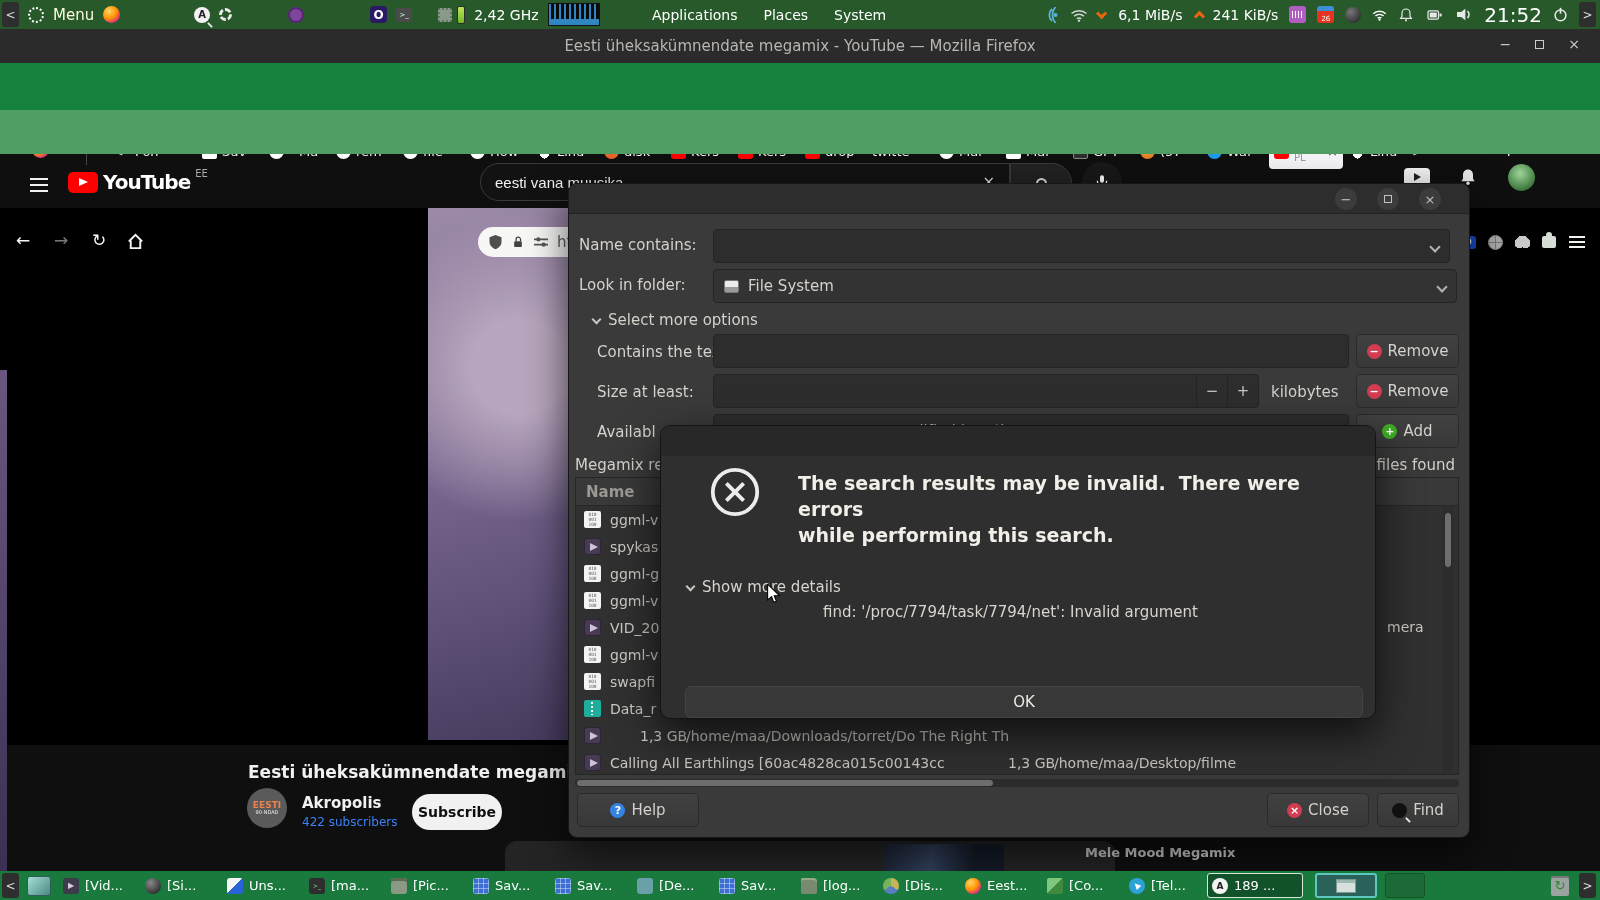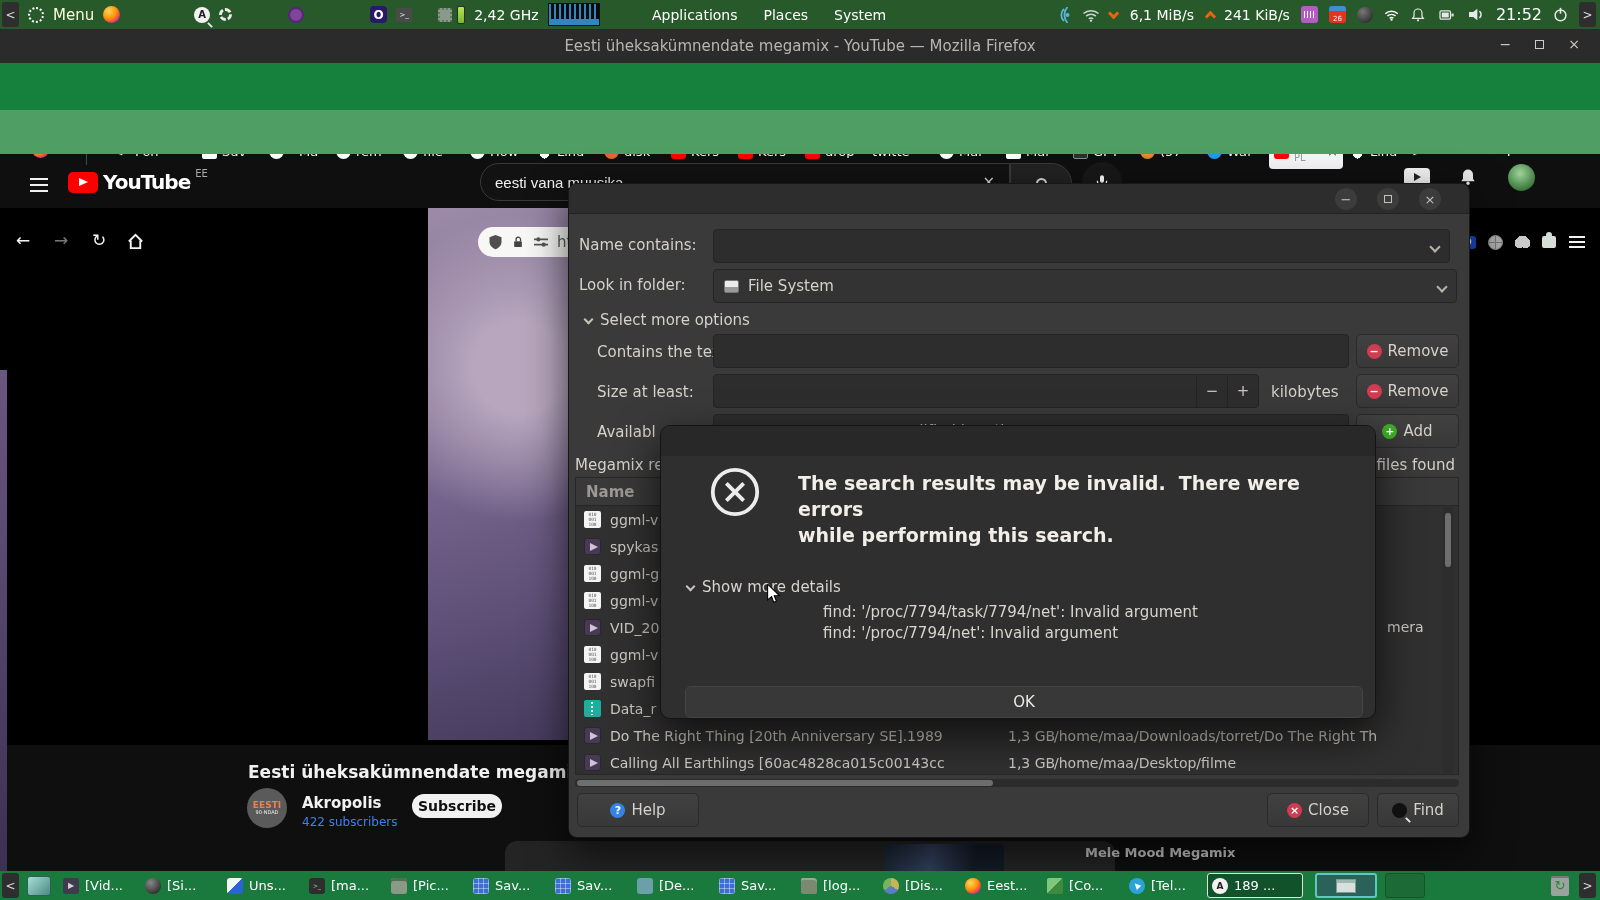--- a/index.html
+++ b/index.html
@@ -35,21 +35,21 @@
   repeating-linear-gradient(90deg,#2f86c1 0 2px,#0a0a0a 2px 5px);
   background-color:#050505;border:1px solid #111}
 .net-chev{width:8px;height:8px;border-left:3px solid #e8650f;border-bottom:3px solid #e8650f;display:inline-block}
 .net-chev.down{transform:rotate(-45deg) translateY(-2px)}
 .net-chev.up{transform:rotate(135deg) translateY(-2px)}
 .pulse-sq{width:17px;height:17px;border-radius:3px;background:#b35cc4;position:relative}
 .pulse-sq::before{content:"";position:absolute;left:3px;top:5px;width:11px;height:7px;
   background:repeating-linear-gradient(90deg,#fff 0 1px,transparent 1px 3px)}
 .badge-26{width:17px;height:17px;border-radius:3px;background:linear-gradient(#3d8fd4 30%,#e33422 30%);color:#fff;font-size:7px;display:flex;align-items:flex-end;justify-content:center}
 .dark-orb{width:16px;height:16px;border-radius:50%;background:radial-gradient(circle at 35% 30%,#777,#1c1c1c)}
-.clock{font-size:16px}
+.clock{font-size:20px}
 svg.pico{display:block}
 
 
 .ff-titlebar{position:absolute;left:0;top:29px;width:1600px;height:34px;background:#2b2b2b;z-index:5}
 .ff-title{position:absolute;left:0;right:0;top:8px;text-align:center;font-size:15px;color:#b9b5b1}
 .ff-controls{position:absolute;right:20px;top:7px;display:flex;gap:24px;color:#cfcbc7;font-size:14px;align-items:center}
 .ctl-max{width:9px;height:9px;border:1.5px solid #cfcbc7}
 .ff-tabbar{position:absolute;left:0;top:63px;width:1600px;height:47px;background:#16813d;z-index:5}
 .tab-ff-icon{position:absolute;left:32px;top:78px}
 .tab-sep{position:absolute;left:86px;top:72px;width:1px;height:30px;background:#ffffff3a}
@@ -144,21 +144,21 @@
 .yt-create::before{content:"";position:absolute;left:10px;top:5px;border-left:7px solid #222;border-top:4px solid transparent;border-bottom:4px solid transparent}
 .yt-avatar{position:absolute;left:1508px;top:10px;width:27px;height:27px;border-radius:50%;
   background:radial-gradient(circle at 45% 35%,#9ed49a,#3f7a3f 70%,#1e3c1e)}
 .yt-title{position:absolute;left:248px;top:608px;font-size:17px;font-weight:bold;color:#f1f1f1}
 .chan-avatar{position:absolute;left:247px;top:634px;width:40px;height:40px;border-radius:50%;background:#5a5a5a;
   display:flex;flex-direction:column;align-items:center;justify-content:center;line-height:1}
 .chan-avatar .l1{color:#e8824f;font-size:9px;font-weight:bold;letter-spacing:0}
 .chan-avatar .l2{color:#f1f1f1;font-size:5px}
 .chan-name{position:absolute;left:302px;top:640px;font-size:15px;color:#f1f1f1;font-weight:bold}
 .chan-subs{position:absolute;left:302px;top:661px;font-size:12px;color:#3b82f6}
-.sub-btn{position:absolute;left:412px;top:640px;width:90px;height:24px;border-radius:18px;background:#f1f1f1;color:#0f0f0f;
+.sub-btn{position:absolute;left:412px;top:640px;width:90px;height:36px;border-radius:18px;background:#f1f1f1;color:#0f0f0f;
   font-size:14px;font-weight:bold;display:flex;align-items:center;justify-content:center}
 .yt-popup{position:absolute;left:505px;top:687px;width:610px;height:30px;background:#242424;border-radius:12px 12px 0 0}
 .yt-thumb{position:absolute;left:884px;top:690px;width:120px;height:27px;border-radius:4px 4px 0 0;
   background:linear-gradient(100deg,#1c2434,#32405c 40%,#141a26 75%)}
 .yt-related-title{position:absolute;left:1085px;top:691px;font-size:13px;font-weight:bold;color:#c9c9c9}
 .desk-strip{position:absolute;left:0;top:370px;width:7px;height:501px;background:linear-gradient(#6a5680,#3c3152);z-index:40}
 
 
 .dlg{position:absolute;left:568px;top:183px;width:902px;height:655px;background:#3a3a3a;border:1px solid #171717;
   border-radius:9px;box-shadow:0 14px 40px rgba(0,0,0,.65);z-index:50;font-size:15px;color:#d5d1cb}
@@ -567,21 +567,21 @@
       <span class="combo-chev"></span>
     </div>
 
     <span class="lbl" style="left:10px;top:92px">Look in folder:</span>
     <div class="entry" style="left:144px;top:85px;width:744px;background:#333">
       <span class="drive"></span>
       <span>File System</span>
       <span class="combo-chev"></span>
     </div>
 
-    <span class="lbl" style="left:16px;top:127px"><span class="chev"></span><span>Select more options</span></span>
+    <span class="lbl" style="left:24px;top:127px"><span class="chev"></span><span>Select more options</span></span>
 
     <span class="lbl" style="left:28px;top:159px">Contains the text:</span>
     <div class="entry" style="left:144px;top:150px;width:636px">
         <input style="">
       </div>
     <div class="gtk-btn" style="left:787px;top:150px;width:103px">
       <span class="mini-ic red">−</span>
         <span>Remove</span>
     </div>
 
@@ -663,21 +663,20 @@
 
           <div class="frow">
             <span class="ficon fi-zip"></span>
             <span class="fname">Data_r</span>
             <span class="fsize"></span>
             <span class="ffolder"></span>
           </div>
 
           <div class="frow">
             <span class="ficon fi-video"></span>
-            <span class="fname">Do The Right Thing [20th Anniversary SE].1989</span>
             <span class="fsize">1,3 GB</span>
             <span class="ffolder">/home/maa/Downloads/torret/Do The Right Th</span>
           </div>
 
           <div class="frow">
             <span class="ficon fi-video"></span>
             <span class="fname">Calling All Earthlings [60ac4828ca015c00143cc</span>
             <span class="fsize">1,3 GB</span>
             <span class="ffolder">/home/maa/Desktop/filme</span>
           </div>
@@ -716,21 +715,20 @@
     <div class="err-msg"><span>The search results may be invalid.  There were errors</span><br><span>while performing this search.</span></div>
     <div class="err-expander">
       <span class="chev"></span><span>Show more details</span>
     </div>
     <svg class="cursor pico" width="17" height="20" viewBox="0 0 12 17">
       <path d="M1 0 L1 13.5 L4.4 10.8 L6.2 15.6 L8.5 14.7 L6.6 10 L11 9.8 Z" fill="#fff" stroke="#000" stroke-width="0.9"></path>
     </svg>
     <div class="err-details">
 
     <div>find: '/proc/7794/task/7794/net': Invalid argument</div>
-        <div>find: '/proc/7794/net': Invalid argument</div>
       </div>
     <div class="err-ok">OK</div>
   </div>
 
   <div class="top-panel">
     <div class="panel-left">
       <span class="edge-btn"></span>
       <span class="menu-orb"></span>
       <span class="menu-label">Menu</span>
       <span class="ff-orb"></span>

